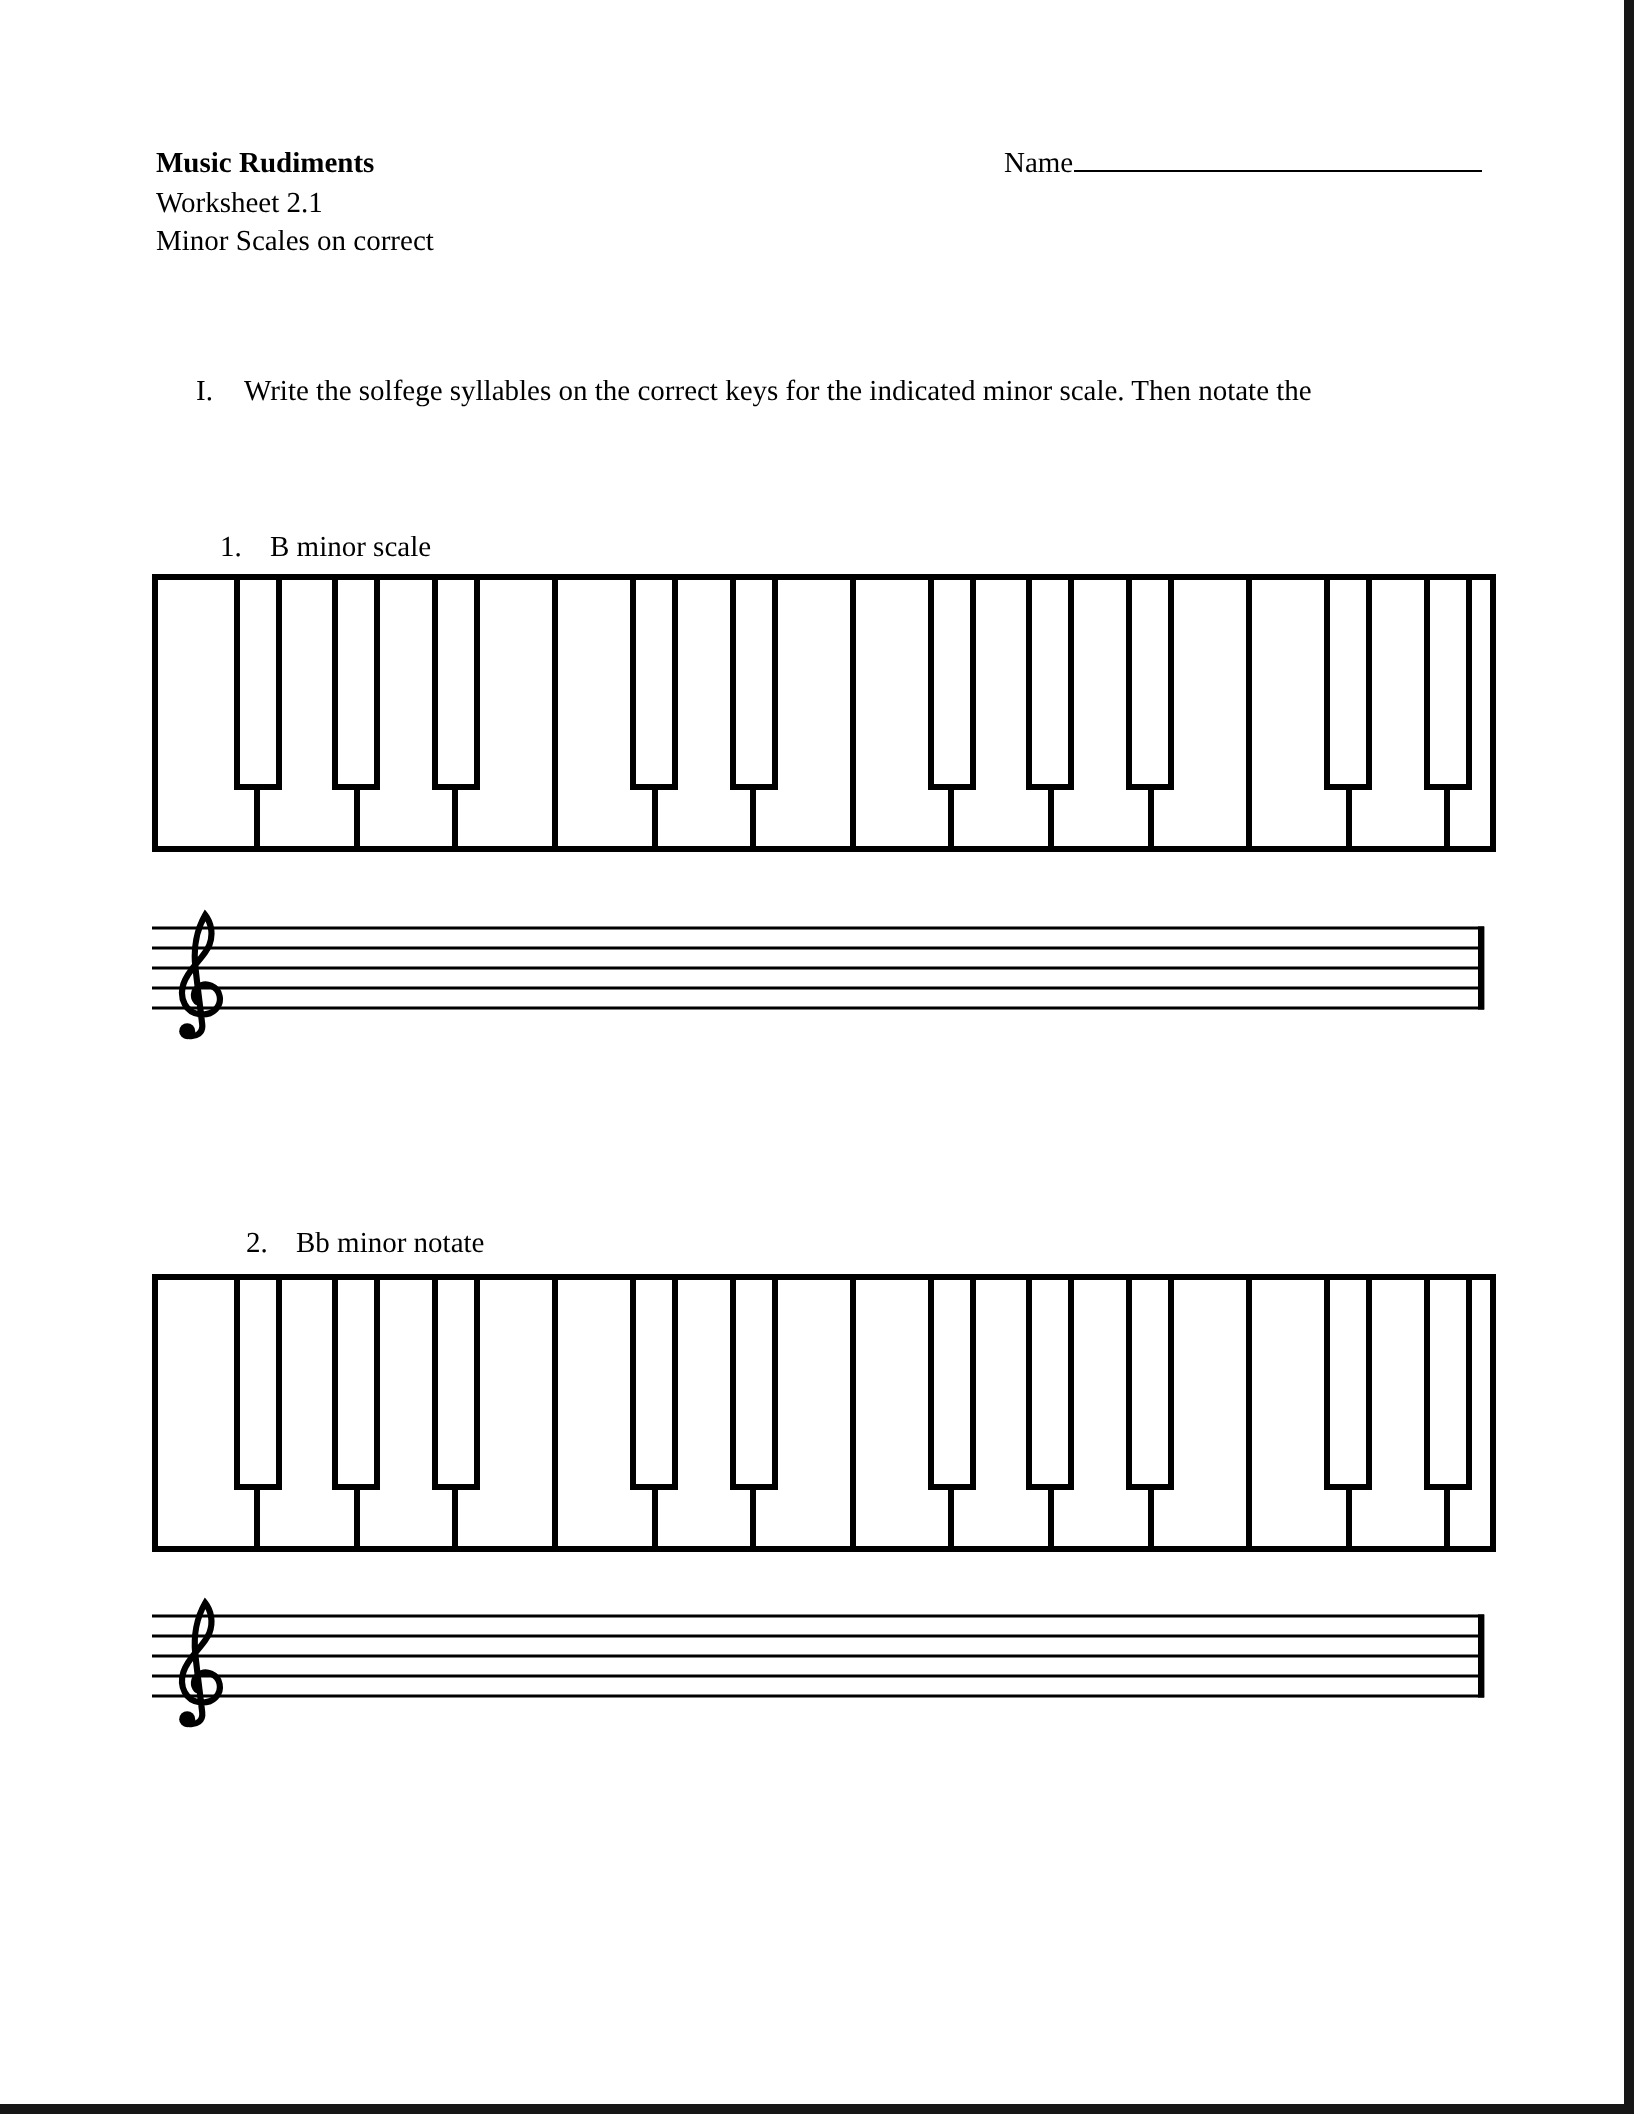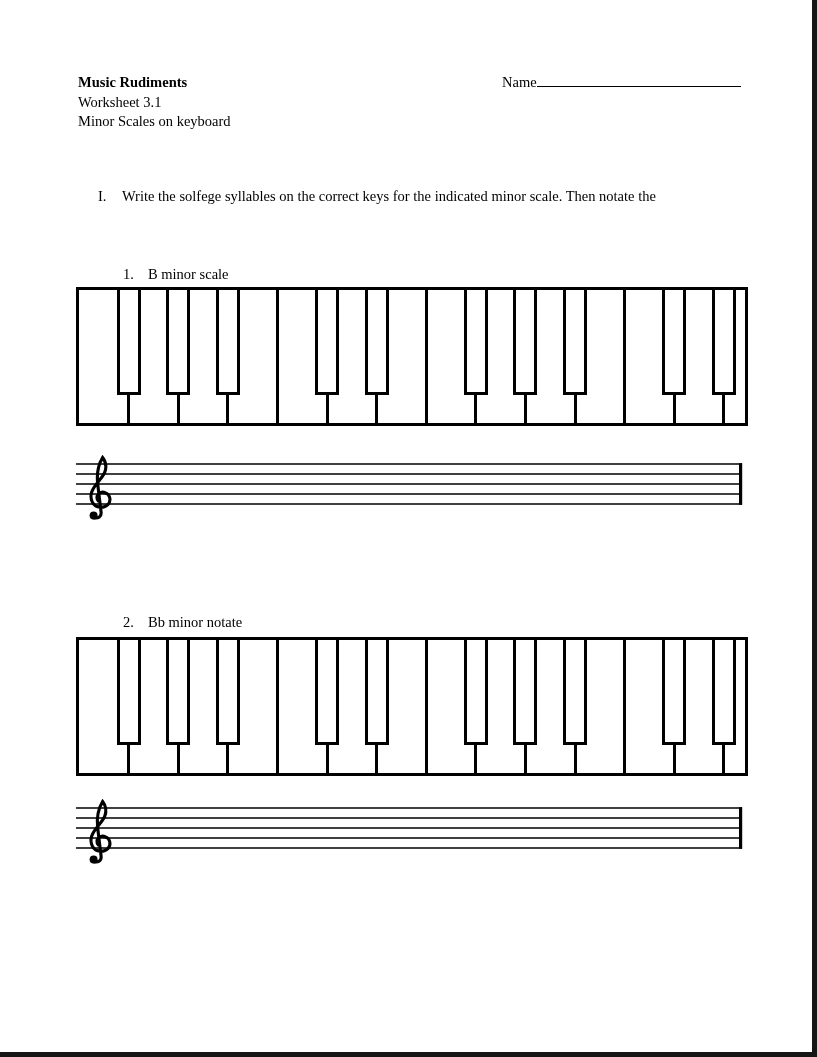--- a/index.html
+++ b/index.html
@@ -43,36 +43,36 @@
 
   .staff-svg{display:block;}
 </style>
 </head>
 <body>
 
 <div class="page">
 
   <div class="abs header">
     <div class="title">Music Rudiments</div>
-    <div>Worksheet 3.1</div>
-    <div>Minor Scales on keyboard</div>
+    <div>Worksheet 2.1</div>
+    <div>Minor Scales on correct</div>
   </div>
 
   <div class="abs namewrap">
     <span>Name</span><span class="name-blank"></span>
   </div>
 
   <div class="abs instruction">
     <span class="numeral">I.</span>
     <span class="itext">
       <span style="display:block">Write the solfege syllables on the correct keys for the indicated minor scale. Then notate the</span>
     </span>
   </div>
 
-  <div class="abs ex-label" style="left:123px; top:266px;">
+  <div class="abs ex-label" style="left:110px; top:266px;">
     <span class="num">1.</span><span>B minor scale</span>
   </div>
 
   <div class="abs keyboard" style="left:76px; top:287px;">
       <div class="sep" style="left: 48.1px;"></div>
       <div class="sep" style="left: 97.7px;"></div>
       <div class="sep" style="left: 147.3px;"></div>
       <div class="sep" style="left: 196.9px;"></div>
       <div class="sep" style="left: 246.5px;"></div>
       <div class="sep" style="left: 296.1px;"></div>

